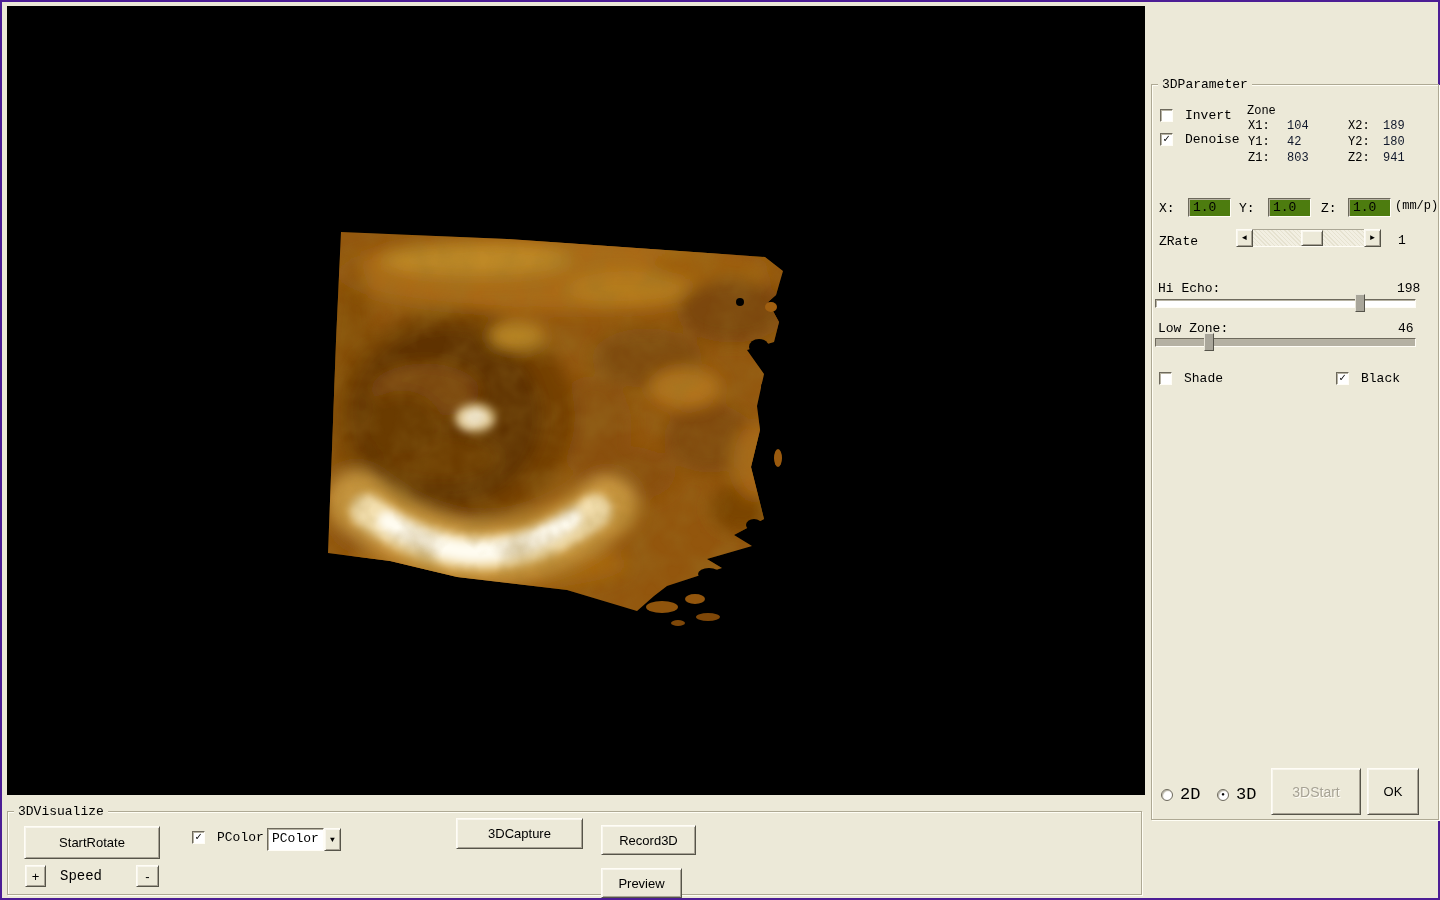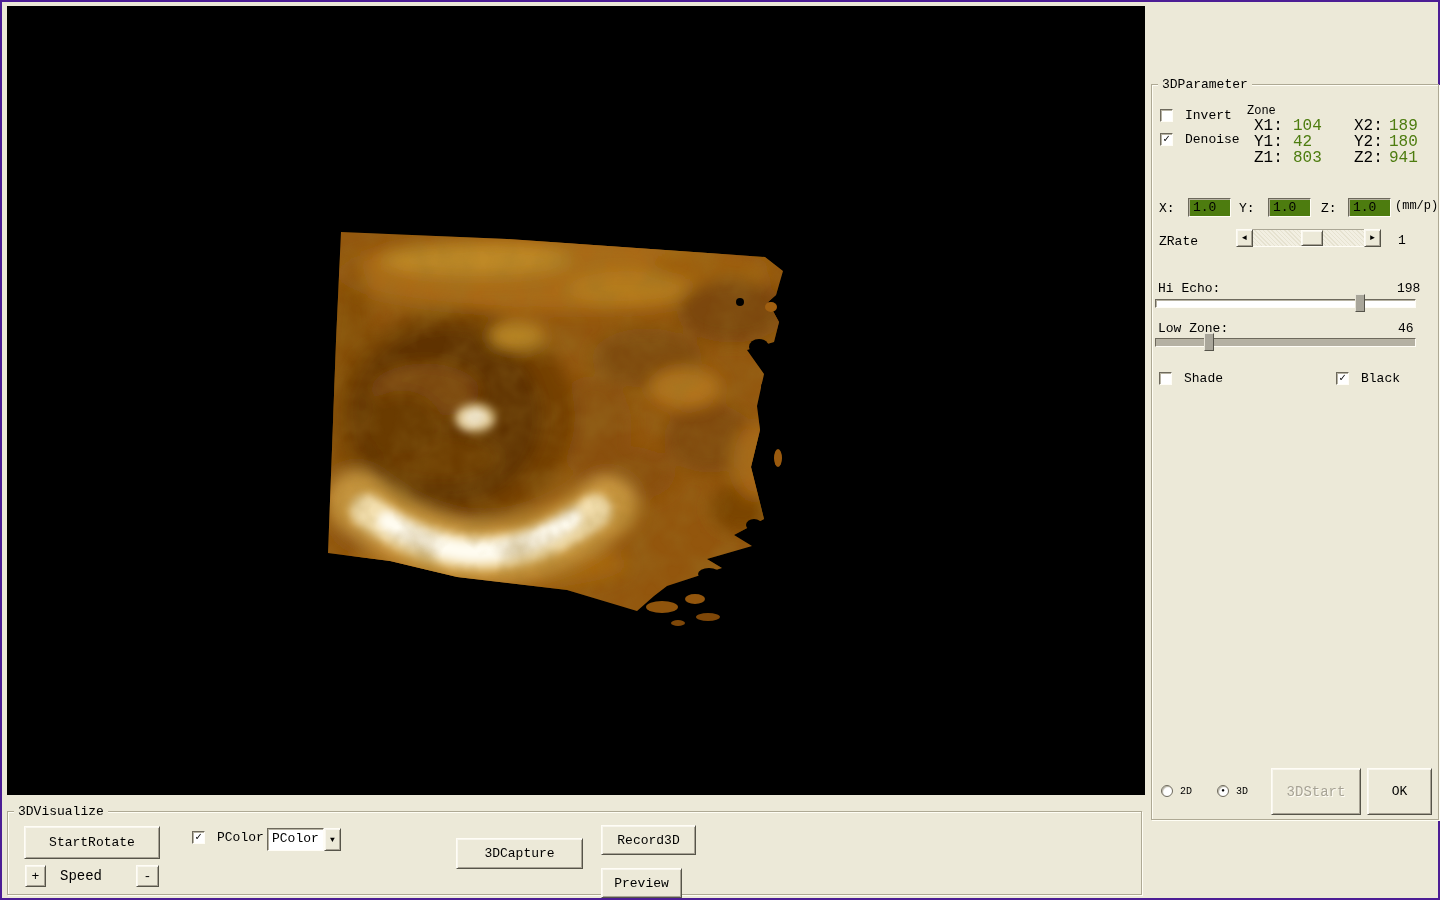--- a/index.html
+++ b/index.html
@@ -31,39 +31,39 @@
   }
   
   .btn{
     position:absolute;
     background:#ece9d8;
     border-top:1px solid #fffdf6;border-left:1px solid #fffdf6;
     border-right:1px solid #565449;border-bottom:1px solid #565449;
     box-shadow:inset 1px 1px 0 #f8f6ee, inset -1px -1px 0 #a8a395;
     box-sizing:border-box;
     display:flex;align-items:center;justify-content:center;
-    font-size:13px;font-family:Liberation Mono, monospace;
+    font-size:13px;font-family:Liberation Sans, sans-serif;
     cursor:default;white-space:nowrap;
   }
   .btn.disabled{color:#a7a395;text-shadow:1px 1px 0 #fffdf6;}
   .sunken{
     background:#4d7c0f;
     border-top:1px solid #6d695c;border-left:1px solid #6d695c;
     border-bottom:1px solid #fffdf6;border-right:1px solid #fffdf6;
     box-shadow:inset 1px 1px 0 #b7b3a3;
     box-sizing:border-box;
   }
   .field{
     position:absolute;
     font-size:13px;line-height:16px;
     padding:1px 0 0 4px;
   }
   .label{position:absolute;font-size:13px;line-height:15px;white-space:nowrap;}
   .label.small{font-size:12px;line-height:14px;}
-  .blue{color:#4d7c0f;}
+  .blue{color:#0f172a;}
   
   .checkbox{position:absolute;display:flex;align-items:flex-start;cursor:default;gap:6px;}
   .cb-box{
     width:13px;height:13px;flex:0 0 13px;
     background:#fff;
     border-top:1px solid #6d695c;border-left:1px solid #6d695c;
     border-bottom:1px solid #fffdf6;border-right:1px solid #fffdf6;
     box-shadow:inset 1px 1px 0 #b7b3a3;
     box-sizing:border-box;
     display:flex;align-items:center;justify-content:center;
@@ -74,21 +74,21 @@
   .radio{position:absolute;display:flex;align-items:center;cursor:default;}
   .rd-circle{
     width:12px;height:12px;flex:0 0 12px;border-radius:50%;
     background:#fff;
     border:1px solid #6d695c;
     box-shadow:inset 1px 1px 1px #b7b3a3;
     box-sizing:border-box;
     display:flex;align-items:center;justify-content:center;
     font-size:6px;line-height:6px;
   }
-  .rd-label{margin-left:7px;font-size:10px;white-space:nowrap;text-align:right;}
+  .rd-label{margin-left:7px;font-size:17px;white-space:nowrap;text-align:right;}
   
   .slider-track{position:absolute;height:9px;}
   .slider-thumb{
     position:absolute;width:10px;height:18px;
     background:#a9a69a;
     border-top:1px solid #e8e5d8;border-left:1px solid #e8e5d8;
     border-right:1px solid #55534a;border-bottom:1px solid #55534a;
     box-sizing:border-box;
   }
   
@@ -133,21 +133,21 @@
     width:17px;height:100%;flex:0 0 17px;
     background:#ece9d8;
     border-top:1px solid #fffdf6;border-left:1px solid #fffdf6;
     border-right:1px solid #565449;border-bottom:1px solid #565449;
     box-shadow:inset 1px 1px 0 #f8f6ee, inset -1px -1px 0 #a8a395;
     box-sizing:border-box;
     display:flex;align-items:center;justify-content:center;
     font-size:8px;line-height:8px;
   }
   .zone-row{position:absolute;font-size:12px;line-height:14px;white-space:nowrap;}
-  .zone-cell{position:absolute;top:0;font-size:16px;margin-left:6px;}
+  .zone-cell{position:absolute;top:0;font-size:12px;}
 </style>
 </head>
 <body>
 
 <div class="screen">
 
   <div class="viewport">
     <svg width="1138" height="789" viewBox="0 0 1138 789" xmlns="http://www.w3.org/2000/svg">
       <defs>
         <clipPath id="vol">
@@ -306,21 +306,21 @@
         </span>
       <span class="rd-label">2D</span>
     </span>
     <span class="radio" style="left:65px;top:700px;">
       <span class="rd-circle">
           <span>●</span>
         </span>
       <span class="rd-label">3D</span>
     </span>
     <div class="btn disabled" style="left:119px;top:683px;width:90px;height:47px;font-size:14px;">3DStart</div>
-    <div class="btn" style="left:215px;top:683px;width:65px;height:47px;">OK</div>
+    <div class="btn" style="left:215px;top:683px;width:52px;height:47px;">OK</div>
   </div>
 
   <div class="groupbox" style="left:5px;top:809px;width:1135px;height:84px;">
     <span class="group-title">3DVisualize</span>
 
     <div class="btn" style="left:16px;top:14px;width:136px;height:33px;">StartRotate</div>
 
     <span class="checkbox" style="left:184px;top:19px;">
       <span class="cb-box">
           <span>✓</span>
@@ -328,21 +328,21 @@
       <span class="cb-label">PColor</span>
     </span>
 
     <div class="combo" style="left:259px;top:16px;width:74px;height:23px;">
       <span class="combo-field">PColor</span>
       <span class="combo-btn">
           <span>▼</span>
         </span>
     </div>
 
-    <div class="btn" style="left:448px;top:26px;width:127px;height:31px;">3DCapture</div>
+    <div class="btn" style="left:448px;top:6px;width:127px;height:31px;">3DCapture</div>
     <div class="btn" style="left:593px;top:13px;width:95px;height:30px;">Record3D</div>
     <div class="btn" style="left:593px;top:56px;width:81px;height:30px;">Preview</div>
 
     <div class="btn" style="left:17px;top:53px;width:21px;height:22px;">+</div>
     <span class="label" style="left:52px;top:57px;font-size:14px;">Speed</span>
     <div class="btn" style="left:128px;top:53px;width:23px;height:22px;">-</div>
   </div>
 
 </div>
 

